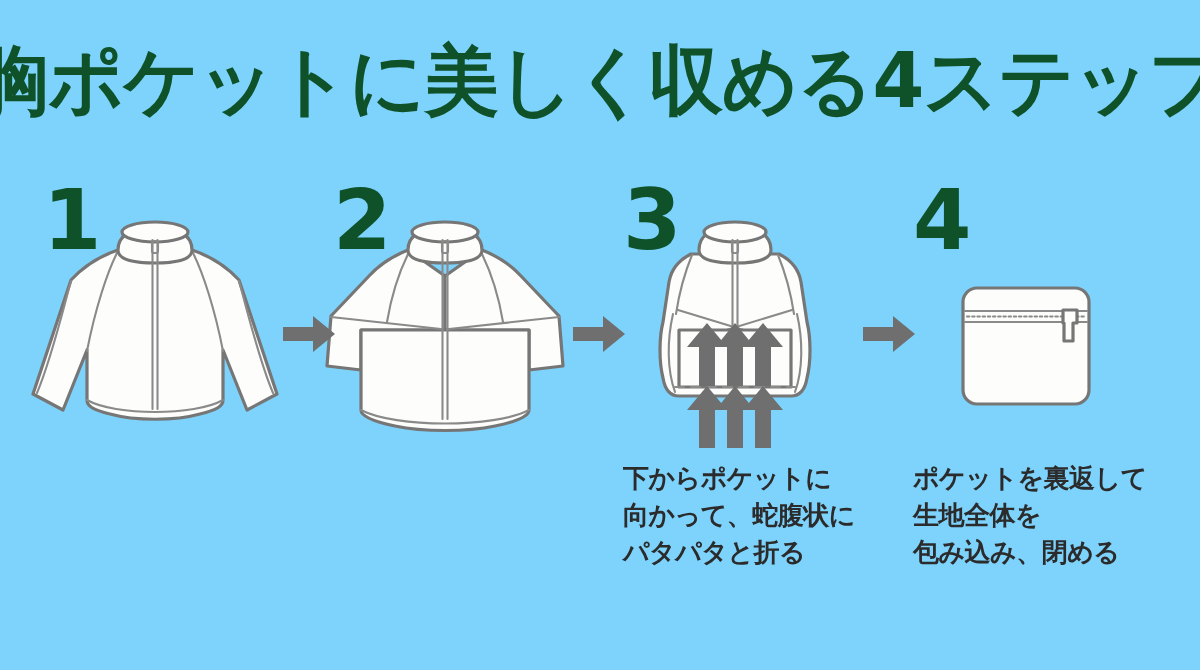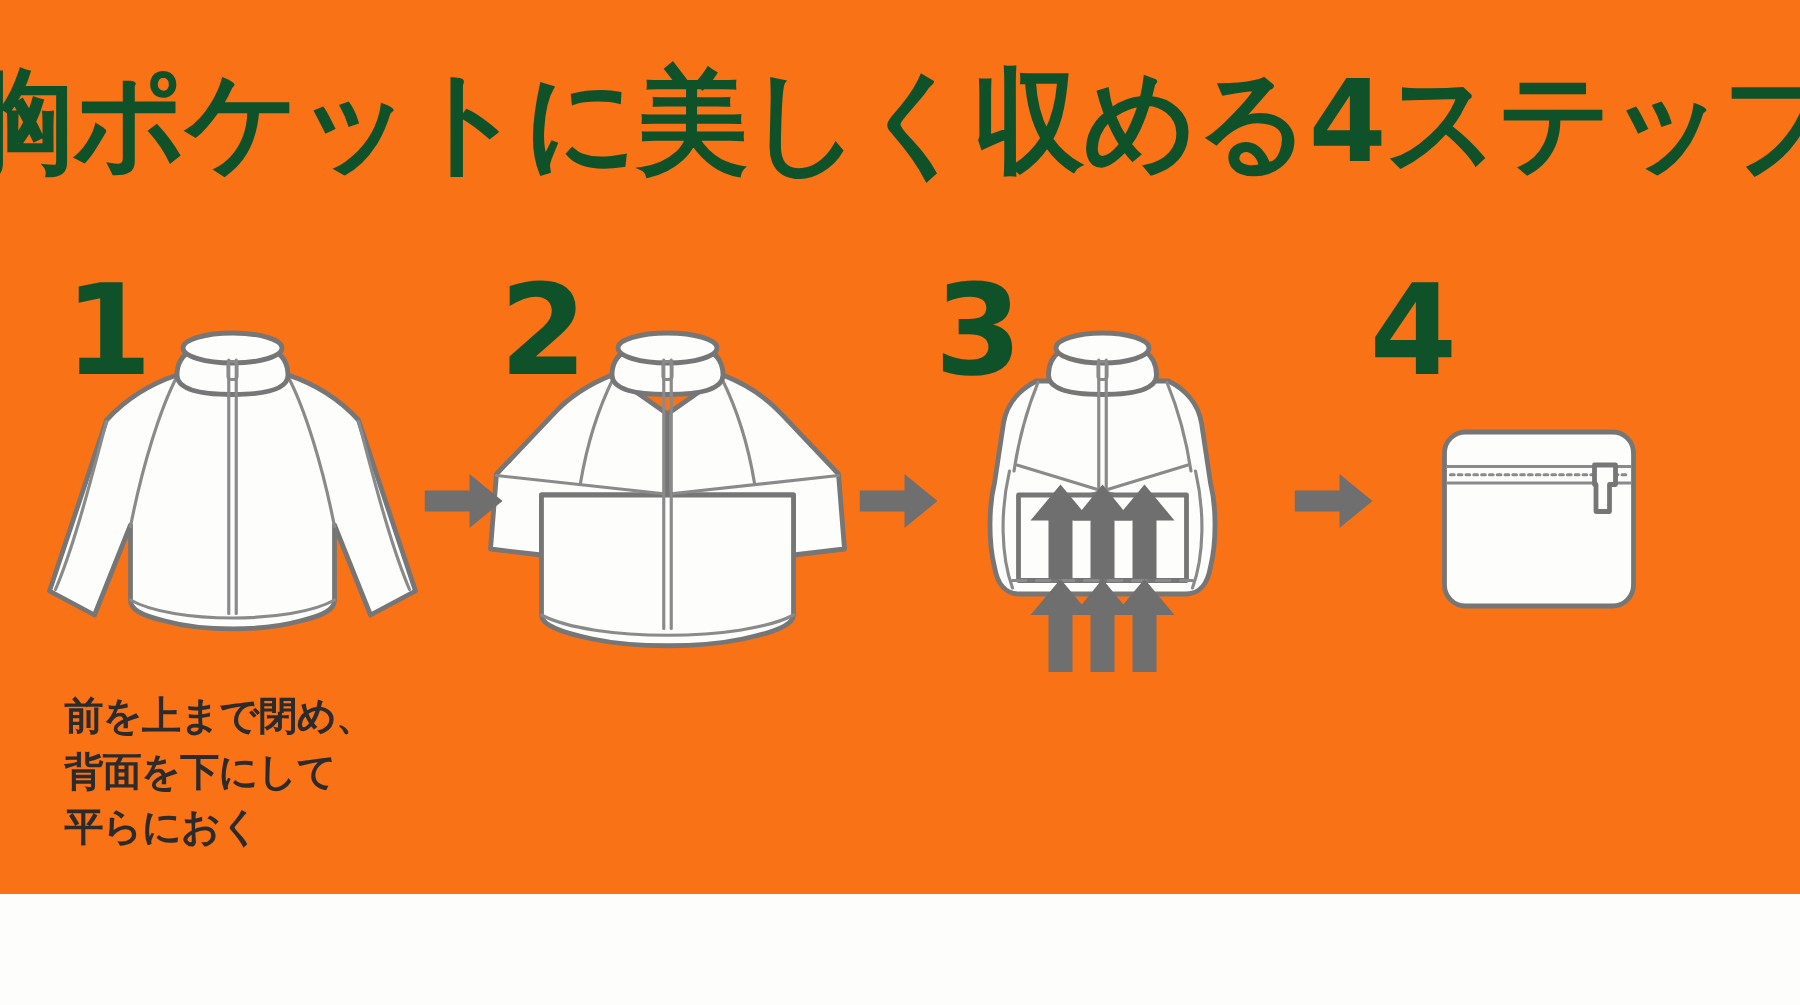--- a/index.html
+++ b/index.html
@@ -13,22 +13,22 @@
     height: 670px;
     font-family: "Liberation Sans", "DejaVu Sans", sans-serif;
     overflow: hidden;
     position: relative;
     background: #fdfdfc;
   }
 
   #infographic {
     position: relative;
     width: 1200px;
-    height: 596px;
-    background: #f97316;
+    height: 670px;
+    background: #7dd3fc;
   }
 
   
   .title-bar {
     position: absolute;
     left: 0;
     top: 26px;
     width: 1200px;
     height: 110px;
     display: flex;
@@ -163,23 +163,20 @@
             <ellipse class="ink ink-fill" cx="140" cy="22" rx="33" ry="10"></ellipse>
 
             <line class="ink-thin" x1="137.5" y1="30" x2="137.5" y2="199"></line>
             <line class="ink-thin" x1="142.5" y1="30" x2="142.5" y2="199"></line>
 
             <rect class="ink-thin" x="137" y="31" width="6" height="12" rx="2"></rect>
           </g>
         </svg>
       </div>
 
-      <div class="step-caption">前を上まで閉め、
-背面を下にして
-平らにおく</div>
     </div>
 
     <div class="step step-2">
       <div class="step-num">2</div>
 
       <div class="step-art">
         <svg viewBox="0 0 280 250" xmlns="http://www.w3.org/2000/svg" aria-hidden="true">
           <g>
 
             <path class="ink ink-fill" d="M103 40 C 88 46, 74 55, 64 66
@@ -266,20 +263,23 @@
 
             <g class="gray-solid">
               <path d="M104 238 L 104 200 L 92 200 L 112 176 L 132 200 L 120 200 L 120 238 Z"></path>
               <path d="M132 238 L 132 200 L 120.5 200 L 140 176 L 159.5 200 L 148 200 L 148 238 Z"></path>
               <path d="M160 238 L 160 200 L 148 200 L 168 176 L 188 200 L 176 200 L 176 238 Z"></path>
             </g>
           </g>
         </svg>
       </div>
 
+      <div class="step-caption">下からポケットに
+向かって、蛇腹状に
+パタパタと折る</div>
     </div>
 
     <div class="step step-4">
       <div class="step-num">4</div>
 
       <div class="step-art">
         <svg viewBox="0 0 280 250" xmlns="http://www.w3.org/2000/svg" aria-hidden="true">
           <g>
 
             <rect class="ink ink-fill" x="78" y="78" width="126" height="116" rx="14" ry="14"></rect>
@@ -287,20 +287,23 @@
             <line class="ink-thin" x1="80" y1="101" x2="202" y2="101"></line>
             <line class="ink-thin" x1="80" y1="112" x2="202" y2="112"></line>
 
             <line class="ink-thin" stroke-dasharray="2.4 2.8" stroke-width="6" x1="82" y1="106.5" x2="200" y2="106.5"></line>
 
             <path class="ink ink-fill" d="M178 100 L 192 100 L 192 113 L 188 113 L 188 131 L 179 131 L 179 113 L 178 113 Z"></path>
           </g>
         </svg>
       </div>
 
+      <div class="step-caption">ポケットを裏返して
+生地全体を
+包み込み、閉める</div>
     </div>
 
   </div>
 
   <div class="connector connector-1">
     <svg viewBox="0 0 52 40" xmlns="http://www.w3.org/2000/svg" aria-hidden="true">
       <path class="gray-solid" d="M0 13 L 30 13 L 30 2 L 52 20 L 30 38 L 30 27 L 0 27 Z"></path>
     </svg>
   </div>
   <div class="connector connector-2">

